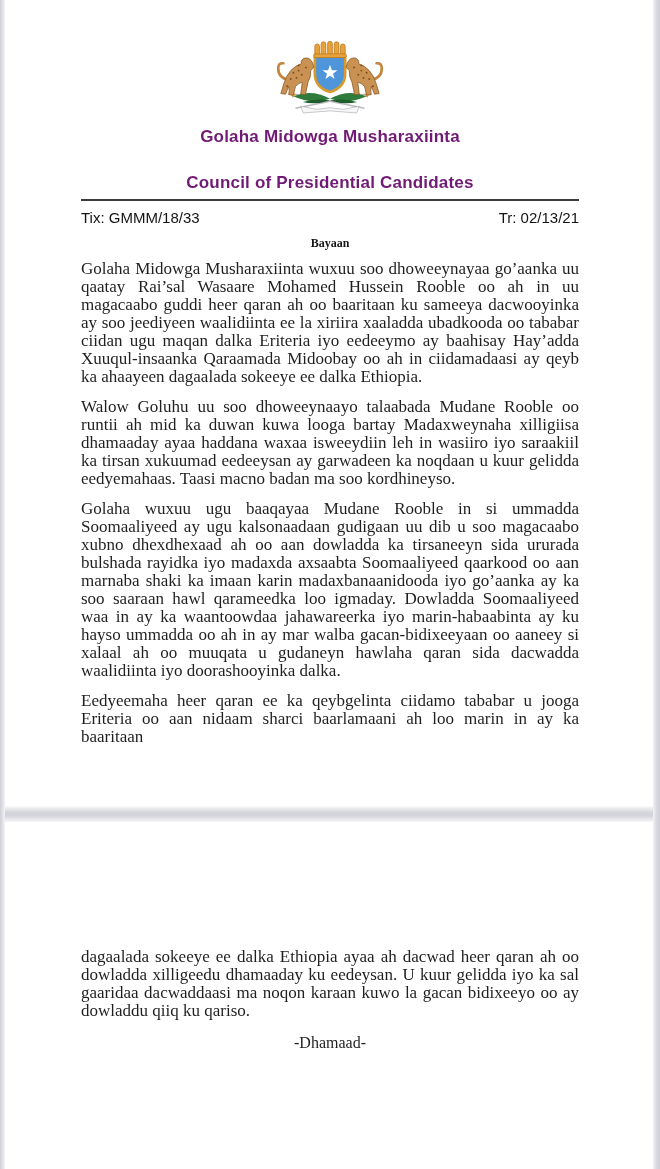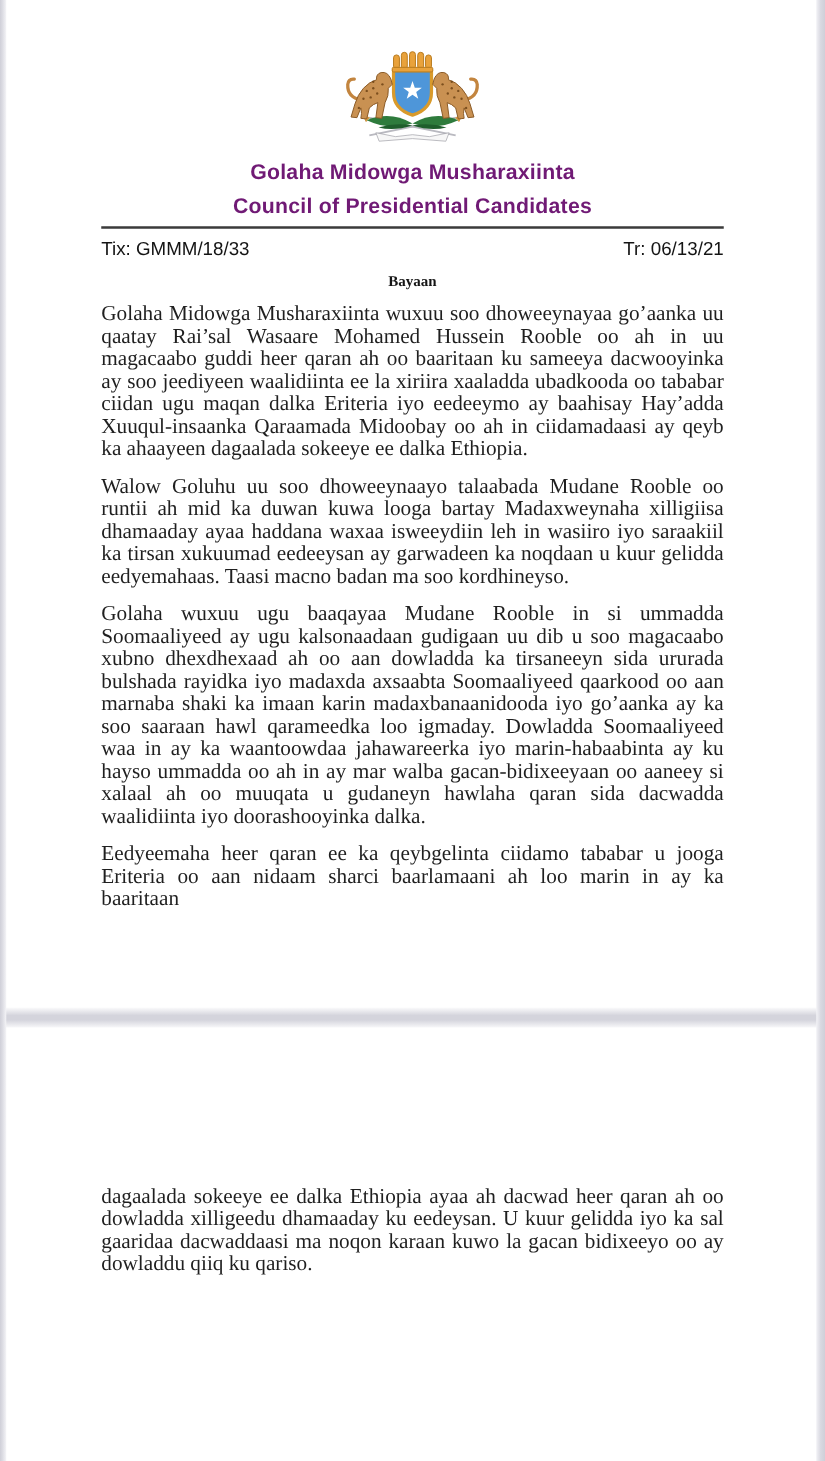--- a/index.html
+++ b/index.html
@@ -18,21 +18,21 @@
   .page-gap{
     position:absolute;left:0;right:0;top:806px;height:16px;z-index:5;
     background:linear-gradient(to bottom,#fbfbfc,#d4d4dc 40%,#d4d4dc 62%,#f7f7f9);
   }
   .emblem-wrap{padding-top:40px;text-align:center;}
   .org-name{
     margin:4px 0 0;text-align:center;
     font-family:"Liberation Sans", sans-serif;
     font-size:17px;font-weight:bold;letter-spacing:.2px;color:#701a75;
   }
-  .org-name.english{margin-top:7px;}
+  .org-name.english{margin-top:26px;}
   .header-rule{width:498px;margin:6px auto 0;border-top:2px solid #3b3b3b;height:0;}
   .refs{
     width:498px;margin:8px auto 0;display:flex;justify-content:space-between;
     font-family:"Liberation Sans", sans-serif;font-size:15px;color:#141414;
   }
   .statement-title{
     margin:10px 0 0;text-align:center;font-weight:bold;font-size:12px;color:#151515;
   }
   .content{
     width:498px;margin:9px auto 0;
@@ -95,33 +95,34 @@
     </svg>
   </div>
 
   <h1 class="org-name somali">Golaha Midowga Musharaxiinta</h1>
   <h2 class="org-name english">Council of Presidential Candidates</h2>
 
   <div class="header-rule"></div>
 
   <div class="refs">
     <span>Tix: GMMM/18/33</span>
-    <span>Tr: 06/13/21</span>
+    <span>Tr: 02/13/21</span>
   </div>
 
   <div class="statement-title">Bayaan</div>
 
   <div class="content">
     <p>Golaha Midowga Musharaxiinta wuxuu soo dhoweeynayaa go’aanka uu qaatay Rai’sal Wasaare Mohamed Hussein Rooble oo ah in uu magacaabo guddi heer qaran ah oo baaritaan ku sameeya dacwooyinka ay soo jeediyeen waalidiinta ee la xiriira xaaladda ubadkooda oo tababar ciidan ugu maqan dalka Eriteria iyo eedeeymo ay baahisay Hay’adda Xuuqul-insaanka Qaraamada Midoobay oo ah in ciidamadaasi ay qeyb ka ahaayeen dagaalada sokeeye ee dalka Ethiopia.</p>
     <p>Walow Goluhu uu soo dhoweeynaayo talaabada Mudane Rooble oo runtii ah mid ka duwan kuwa looga bartay Madaxweynaha xilligiisa dhamaaday ayaa haddana waxaa isweeydiin leh in wasiiro iyo saraakiil ka tirsan xukuumad eedeeysan ay garwadeen ka noqdaan u kuur gelidda eedyemahaas. Taasi macno badan ma soo kordhineyso.</p>
     <p>Golaha wuxuu ugu baaqayaa Mudane Rooble in si ummadda Soomaaliyeed ay ugu kalsonaadaan gudigaan uu dib u soo magacaabo xubno dhexdhexaad ah oo aan dowladda ka tirsaneeyn sida ururada bulshada rayidka iyo madaxda axsaabta Soomaaliyeed qaarkood oo aan marnaba shaki ka imaan karin madaxbanaanidooda iyo go’aanka ay ka soo saaraan hawl qarameedka loo igmaday. Dowladda Soomaaliyeed waa in ay ka waantoowdaa jahawareerka iyo marin-habaabinta ay ku hayso ummadda oo ah in ay mar walba gacan-bidixeeyaan oo aaneey si xalaal ah oo muuqata u gudaneyn hawlaha qaran sida dacwadda waalidiinta iyo doorashooyinka dalka.</p>
     <p>Eedyeemaha heer qaran ee ka qeybgelinta ciidamo tababar u jooga Eriteria oo aan nidaam sharci baarlamaani ah loo marin in ay ka baaritaan</p>
   </div>
 
 </section>
 
 <div class="page-gap"></div>
 
 <section class="page page-2">
   <div class="content">
     <p>dagaalada sokeeye ee dalka Ethiopia ayaa ah dacwad heer qaran ah oo dowladda xilligeedu dhamaaday ku eedeysan. U kuur gelidda iyo ka sal gaaridaa dacwaddaasi ma noqon karaan kuwo la gacan bidixeeyo oo ay dowladdu qiiq ku qariso.</p>
+    <div class="footer-end">-Dhamaad-</div>
   </div>
 </section>
 
 </body></html>

